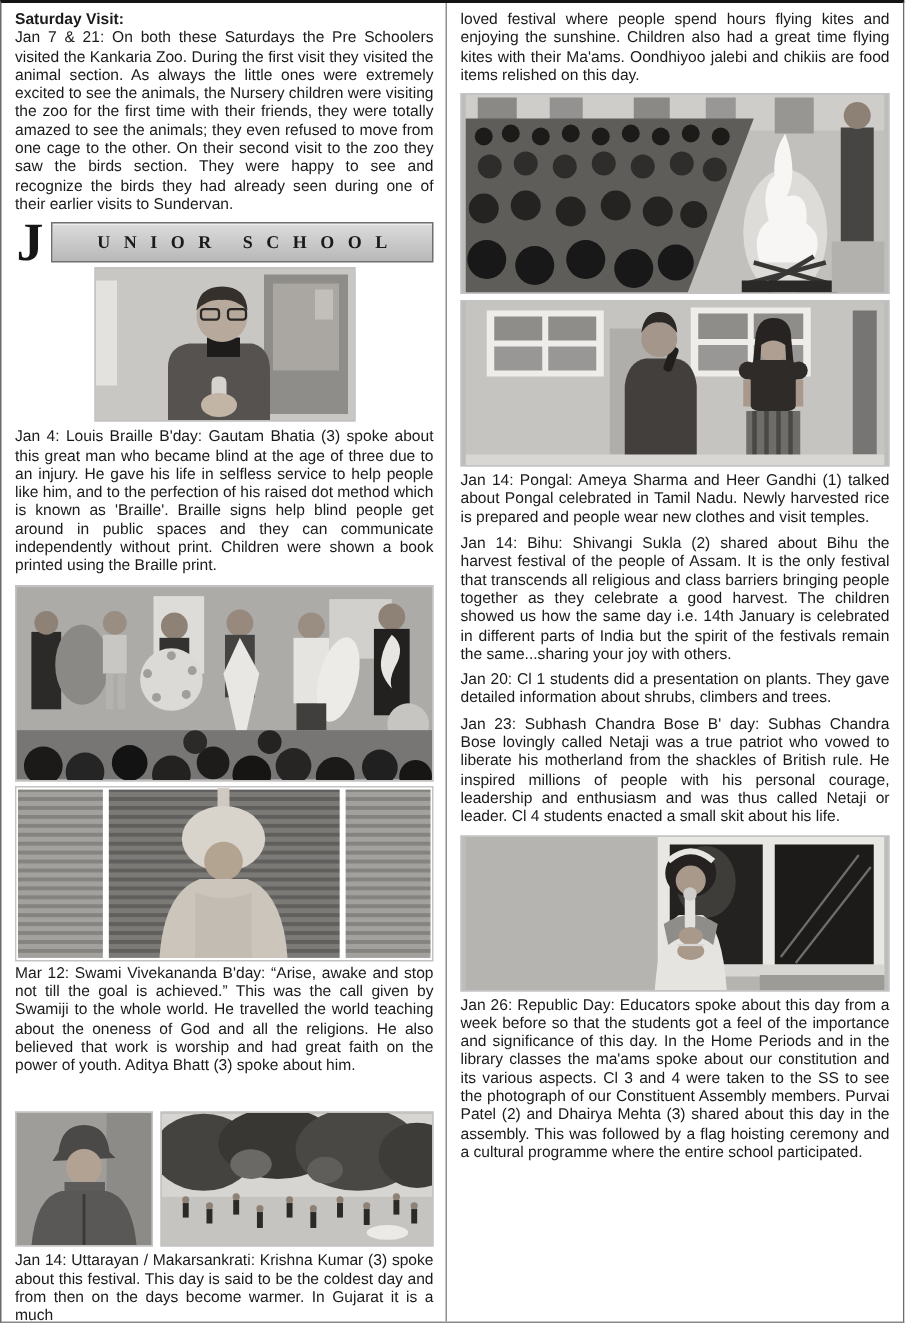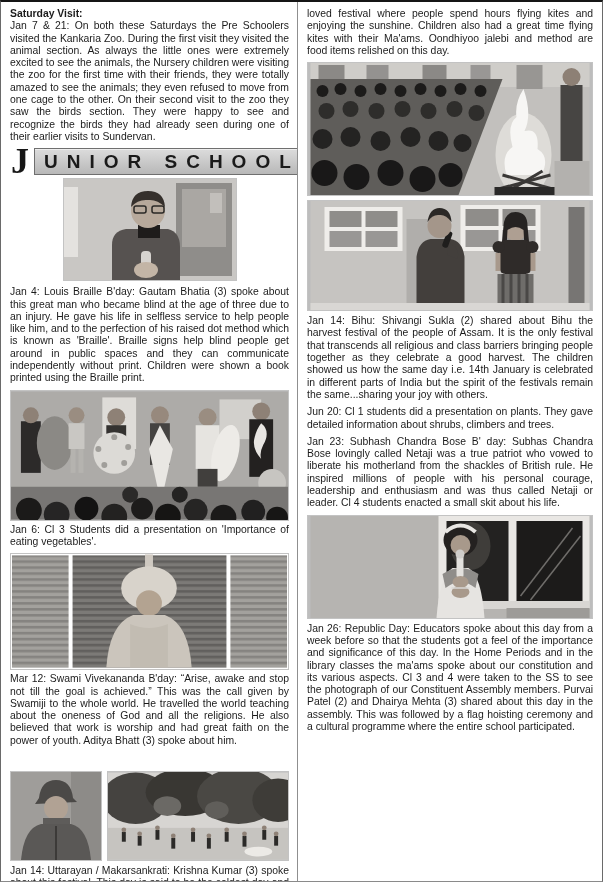--- a/index.html
+++ b/index.html
@@ -9,21 +9,21 @@
   .col-left{width:296px;padding:6px 8px 4px 9px;}
   .divider{width:1px;background:#8f8f8f;margin-top:0;}
   .col-right{flex:1;padding:6px 9px 4px 9px;}
   .para{margin:0 0 5px;font-size:10.4px;line-height:12.3px;text-align:justify;}
   .hline{margin:0;font-size:10.4px;line-height:12.3px;font-weight:bold;}
   .b{font-weight:normal;}
   .it{}
   .banner{display:flex;align-items:stretch;height:27px;margin:1px 0 3px;}
   .banner-j{font-family:"Liberation Serif","DejaVu Serif",serif;font-weight:bold;font-size:36px;line-height:26px;padding:0 5px 0 1px;color:#161616;}
   .banner-bar{flex:1;background:linear-gradient(#dcdcdc,#b8b8b8);border:1px solid #6f6f6f;display:flex;align-items:center;justify-content:center;box-shadow:inset 0 1px 0 #eee;}
-  .banner-text{font-family:Liberation Sans, sans-serif;font-weight:bold;font-size:19px;letter-spacing:9px;white-space:pre;color:#1a1a1a;padding-left:9px;}
+  .banner-text{font-family:Liberation Serif, serif;font-weight:bold;font-size:12px;letter-spacing:9px;white-space:pre;color:#1a1a1a;padding-left:9px;}
   .photo{border:1px solid #c3c3c3;box-sizing:border-box;background:#bdbdbd;margin:0 0 4px;}
   .photo svg{display:block;width:100%;height:100%;}
   .photo-a{width:174px;height:103px;margin:1px auto 5px;}
   .photo-b{width:100%;height:131px;margin-bottom:3px;}
   .photo-c{width:100%;height:117px;margin-bottom:3px;background:#fff;}
   .photos-d{display:flex;gap:5px;margin:24px 0 4px;}
   .photo-d1{width:92px;height:90px;margin:0;}
   .photo-d2{flex:1;height:90px;margin:0;}
   .photo-e{width:100%;height:134px;margin-bottom:4px;}
   .photo-f{width:100%;height:111px;margin:1px 0 4px;}
@@ -106,21 +106,20 @@
           <circle cx="158" cy="126" r="13" fill="#161514"></circle>
           <circle cx="186" cy="120" r="12" fill="#262524"></circle>
           <circle cx="214" cy="127" r="13" fill="#1b1a19"></circle>
           <circle cx="244" cy="121" r="12" fill="#212020"></circle>
           <circle cx="268" cy="127" r="11" fill="#171615"></circle>
         <circle cx="120" cy="104" r="8" fill="#2b2a29"></circle>
           <circle cx="170" cy="104" r="8" fill="#242322"></circle>
       </svg>
     </div>
 
-    <p class="para"><span class="b">Jan 6: </span><span>Cl 3 Students did a presentation on 'Importance of eating vegetables'.</span></p>
 
     <div class="photo photo-c">
       <svg viewBox="0 0 279 115">
         <defs>
           <pattern id="slatL" width="6" height="6" patternUnits="userSpaceOnUse">
               <rect width="6" height="6" fill="#a3a19d"></rect>
               <rect width="6" height="2.6" fill="#858380"></rect>
             </pattern>
           <pattern id="slatD" width="6" height="6" patternUnits="userSpaceOnUse">
               <rect width="6" height="6" fill="#7c7a77"></rect>
@@ -193,21 +192,21 @@
     </div>
 
     <p class="para"><span class="b">Jan 14: Uttarayan / Makarsankrati: </span><span>Krishna Kumar (3) spoke about this festival. This day is said to be the coldest day and from then on the days become warmer. In Gujarat it is a much</span></p>
 
   </div>
 
   <div class="divider"></div>
 
   <div class="col col-right">
 
-    <p class="para"><span>loved festival where people spend hours flying kites and enjoying the sunshine. Children also had a great time flying kites with their Ma'ams. </span><span class="it">Oondhiyoo jalebi</span><span> and </span><span class="it">method</span><span> are food items relished on this day.</span></p>
+    <p class="para"><span>loved festival where people spend hours flying kites and enjoying the sunshine. Children also had a great time flying kites with their Ma'ams. </span><span class="it">Oondhiyoo jalebi</span><span> and </span><span class="it">chikiis</span><span> are food items relished on this day.</span></p>
 
     <div class="photo photo-e">
       <svg viewBox="0 0 279 132">
         <rect width="279" height="132" fill="#c2c0bd"></rect>
         <rect width="279" height="24" fill="#cfcdc9"></rect>
         <rect x="8" y="2" width="26" height="18" fill="#8b8986"></rect>
           <rect x="56" y="2" width="22" height="18" fill="#949290"></rect>
           <rect x="112" y="2" width="24" height="18" fill="#8b8986"></rect>
           <rect x="160" y="2" width="20" height="18" fill="#999795"></rect>
         <rect x="206" y="2" width="26" height="24" fill="#989693"></rect>
@@ -293,25 +292,26 @@
         <g fill="#4a4846">
             <rect x="191" y="73" width="3" height="31"></rect>
             <rect x="199" y="73" width="3" height="31"></rect>
             <rect x="207" y="73" width="3" height="31"></rect>
             <rect x="215" y="73" width="3" height="31"></rect>
           </g>
         <rect y="102" width="279" height="7" fill="#d9d7d4"></rect>
       </svg>
     </div>
 
+    <p class="para"><span class="b">Jan 14: Pongal: </span><span>Ameya Sharma and Heer Gandhi (1) talked about Pongal celebrated in Tamil Nadu. Newly harvested rice is prepared and people wear new clothes and visit temples.</span></p>
 
     <p class="para"><span class="b">Jan 14: Bihu: </span><span>Shivangi Sukla (2) shared about Bihu the harvest festival of the people of Assam. It is the only festival that transcends all religious and class barriers bringing people together as they celebrate a good harvest. The children showed us how the same day i.e. 14th January is celebrated in different parts of India but the spirit of the festivals remain the same...sharing your joy with others.</span></p>
 
 
-    <p class="para"><span class="b">Jun 20: </span><span>Cl 1 students did a presentation on plants. They gave detailed information about shrubs, climbers and trees.</span></p>
+    <p class="para"><span class="b">Jan 20: </span><span>Cl 1 students did a presentation on plants. They gave detailed information about shrubs, climbers and trees.</span></p>
 
 
     <p class="para"><span class="b">Jan 23: </span><span>Subhash Chandra Bose B' day: Subhas Chandra Bose lovingly called Netaji was a true patriot who vowed to liberate his motherland from the shackles of British rule. He inspired millions of people with his personal courage, leadership and enthusiasm and was thus called Netaji or leader. Cl 4 students enacted a small skit about his life.</span></p>
 
     <div class="photo photo-g">
       <svg viewBox="0 0 279 102">
         <rect width="279" height="102" fill="#b6b4b1"></rect>
         <rect x="128" y="0" width="151" height="92" fill="#e9e7e4"></rect>
         <rect x="136" y="5" width="62" height="80" fill="#232221"></rect>
         <rect x="206" y="5" width="66" height="80" fill="#1c1b1a"></rect>

